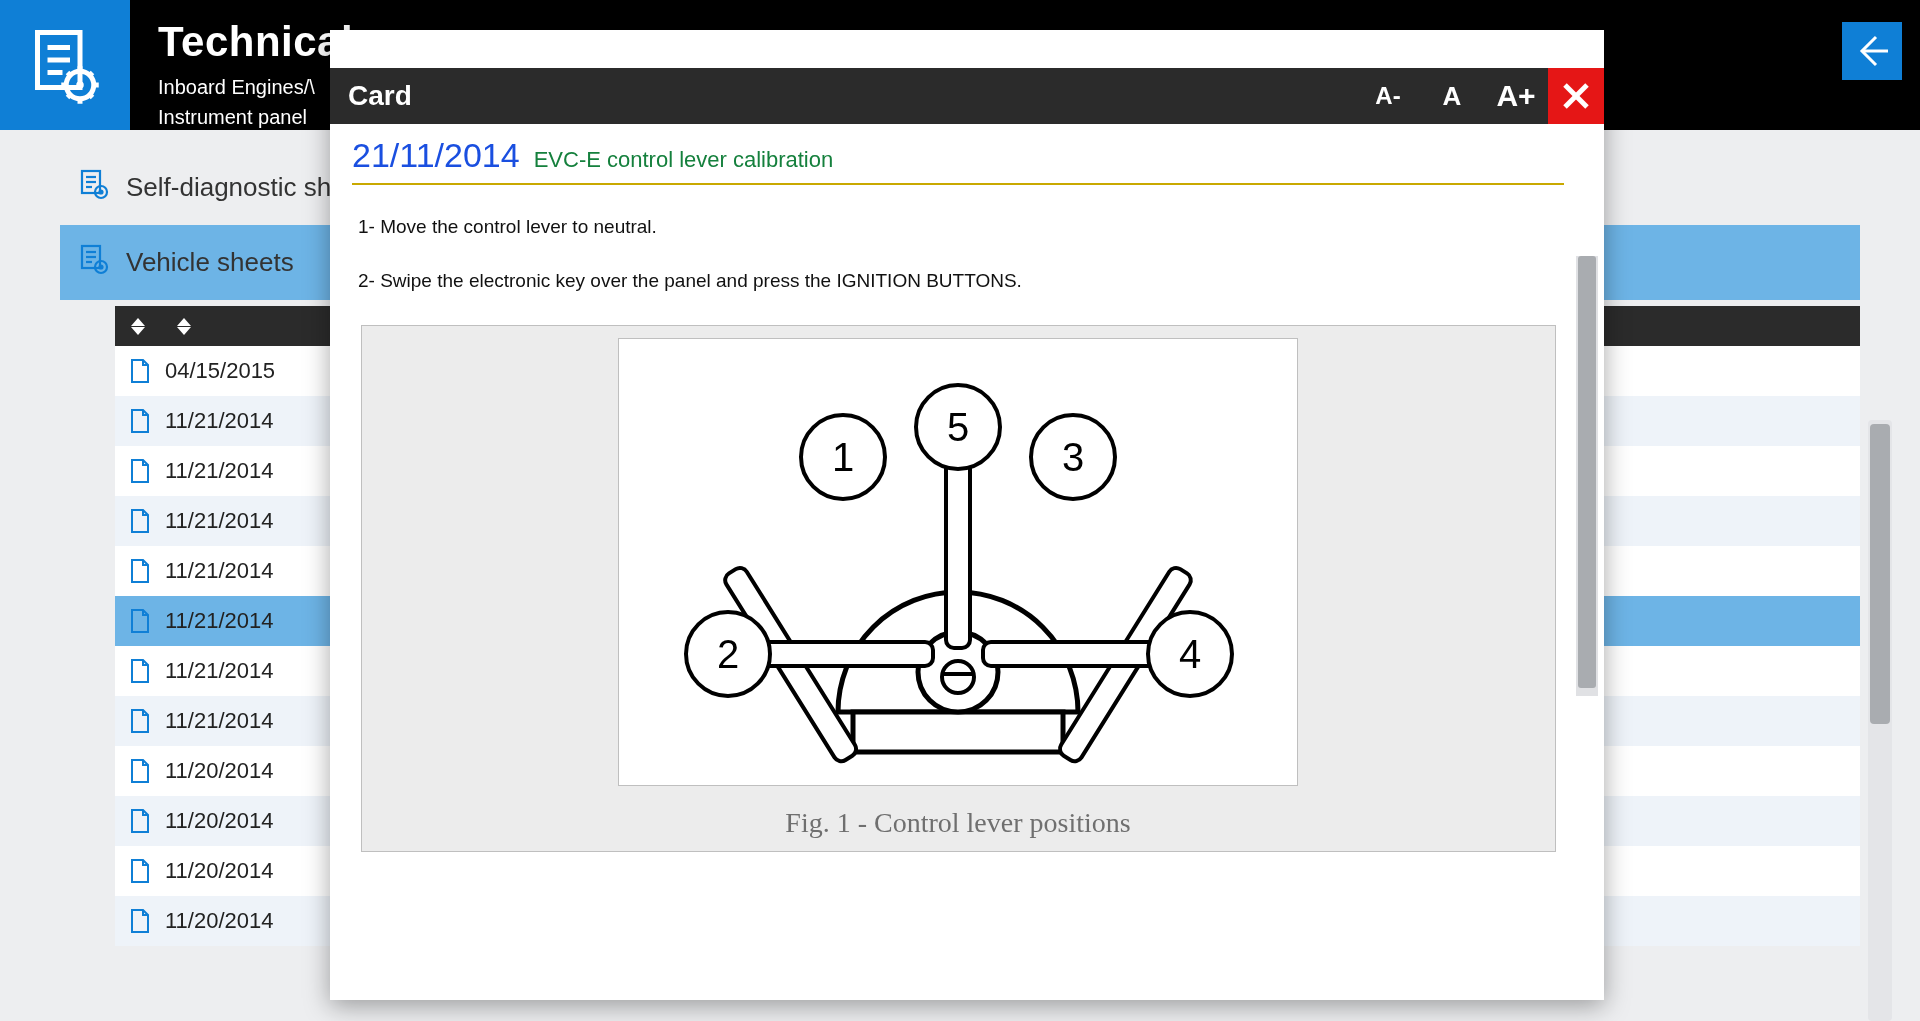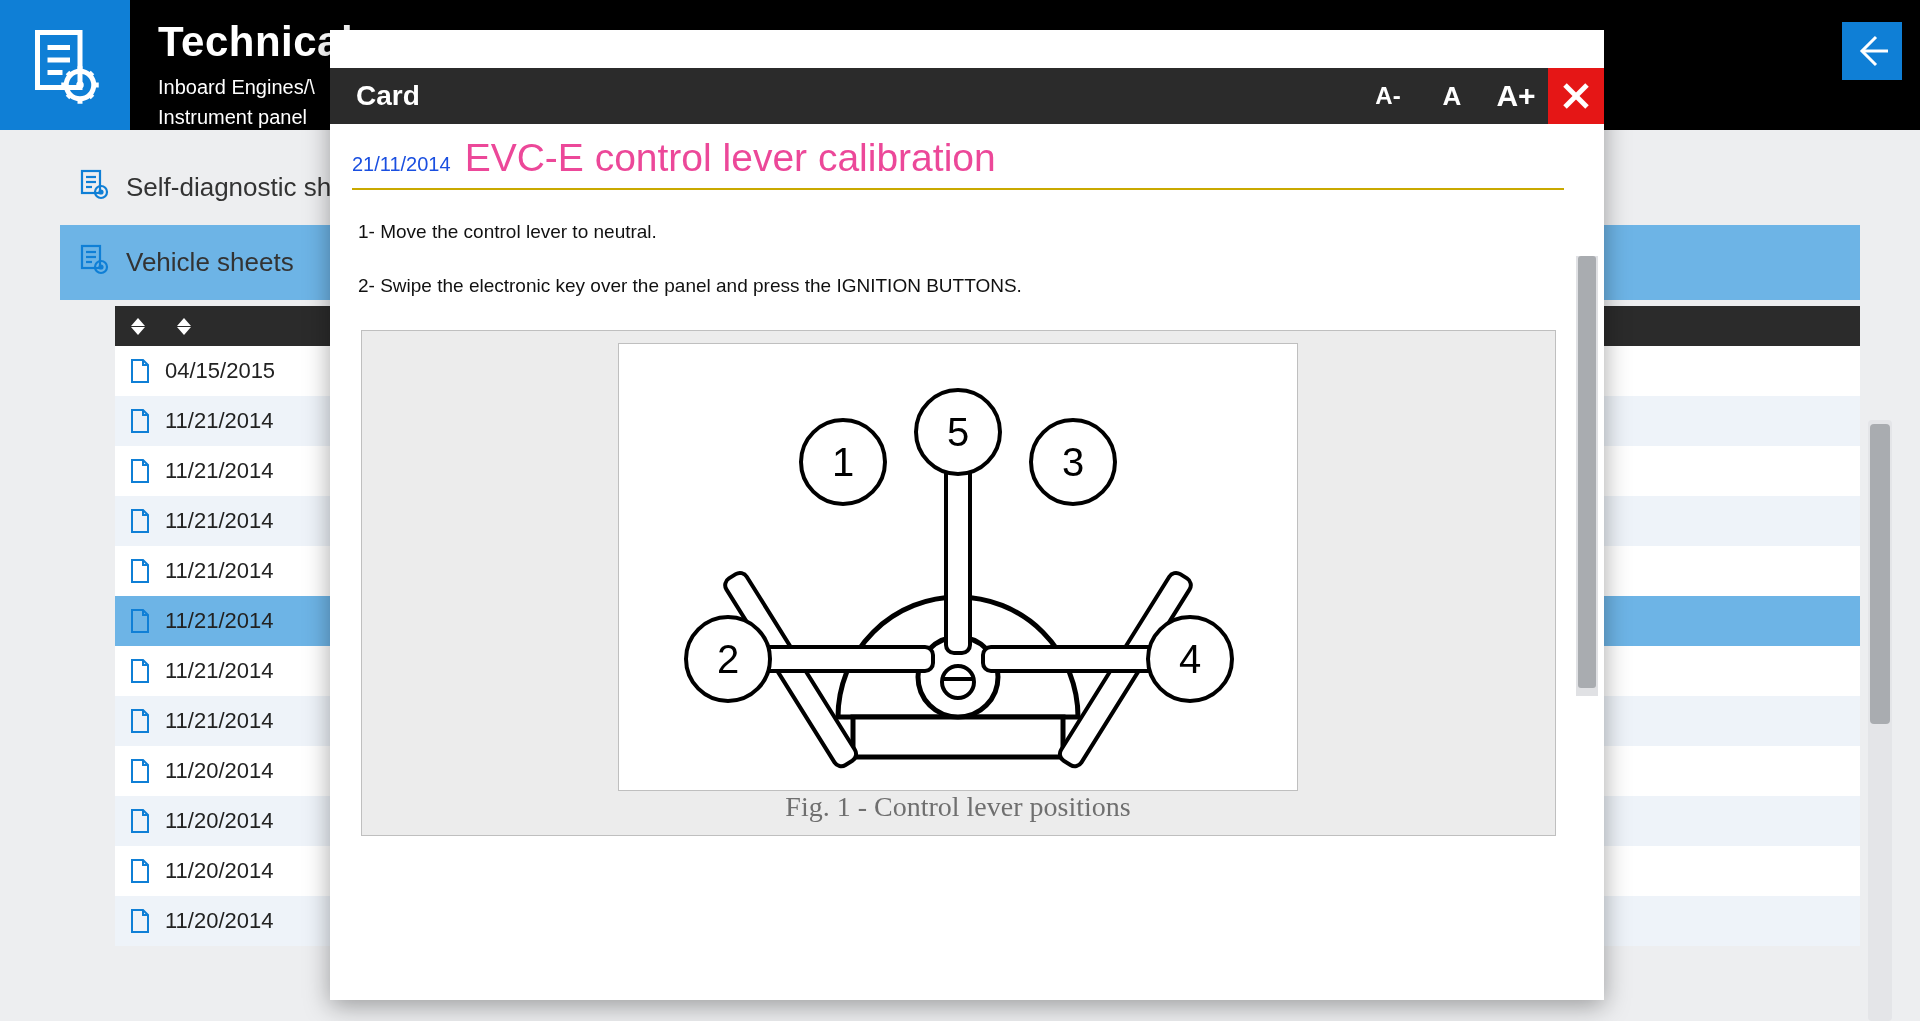--- a/index.html
+++ b/index.html
@@ -64,52 +64,52 @@
   }
 
   
   .modal {
     position:absolute; left:330px; top:30px; width:1274px; height:970px; background:#fff;
     box-shadow:0 6px 24px rgba(0,0,0,.35); display:flex; flex-direction:column;
   }
   .modal-top-gap { height:38px; background:#fff; }
   .modal-header {
     height:56px; background:#2b2b2b; color:#fff; display:flex; align-items:center;
-    padding:0 0 0 26px; font-size:28px; font-weight:600;
+    padding:0 0 0 18px; font-size:28px; font-weight:600;
   }
   .modal-header .spacer { flex:1; }
   .font-btn {
     width:64px; height:56px; display:flex; align-items:center; justify-content:center;
     font-weight:700; cursor:pointer; color:#fff;
   }
   .font-btn.small { font-size:24px; }
   .font-btn.mid { font-size:26px; }
   .font-btn.large { font-size:30px; }
   .modal-close {
     width:56px; height:56px; background:#e51616; display:flex; align-items:center; justify-content:center; cursor:pointer;
   }
   .modal-close svg { width:30px; height:30px; stroke:#fff; stroke-width:5; }
 
   .modal-body { position:relative; flex:1; overflow:hidden; padding:12px 40px 0 22px; }
   .modal-body .hdr-line {
     display:flex; align-items:baseline; gap:14px; border-bottom:2px solid #c9a900; padding-bottom:8px;
   }
-  .hdr-date { color:#1a4fe0; font-size:20px; }
-  .hdr-title { font-size:39px; color:#ec4899; }
+  .hdr-date { color:#1a4fe0; font-size:34px; }
+  .hdr-title { font-size:22px; color:#15803d; }
   .steps { margin:22px 6px 0 6px; font-size:19px; line-height:40px; color:#111; }
   .steps p { margin:0 0 14px 0; }
   .figure-box {
     margin:24px auto 0 auto; width:1195px; background:#ececec; border:1px solid #bfbfbf;
     padding:12px; text-align:center;
   }
   .figure-inner {
     width:680px; height:448px; margin:0 auto; background:#fff; border:1px solid #bfbfbf;
     display:flex; align-items:center; justify-content:center;
   }
-  .figure-caption { font-size:28px; color:#6f6f6f; margin-top:0; font-family:"Times New Roman",serif; }
+  .figure-caption { font-size:28px; color:#6f6f6f; margin-top:21px; font-family:"Times New Roman",serif; }
 
   .modal-scroll {
     position:absolute; right:6px; top:132px; width:22px; height:440px; background:#e0e1e4;
   }
   .modal-scroll-thumb {
     position:absolute; top:0; left:2px; right:2px; height:432px; background:#a9acb0; border-radius:3px;
   }
 
   
   .lever-svg { width:640px; height:420px; }

